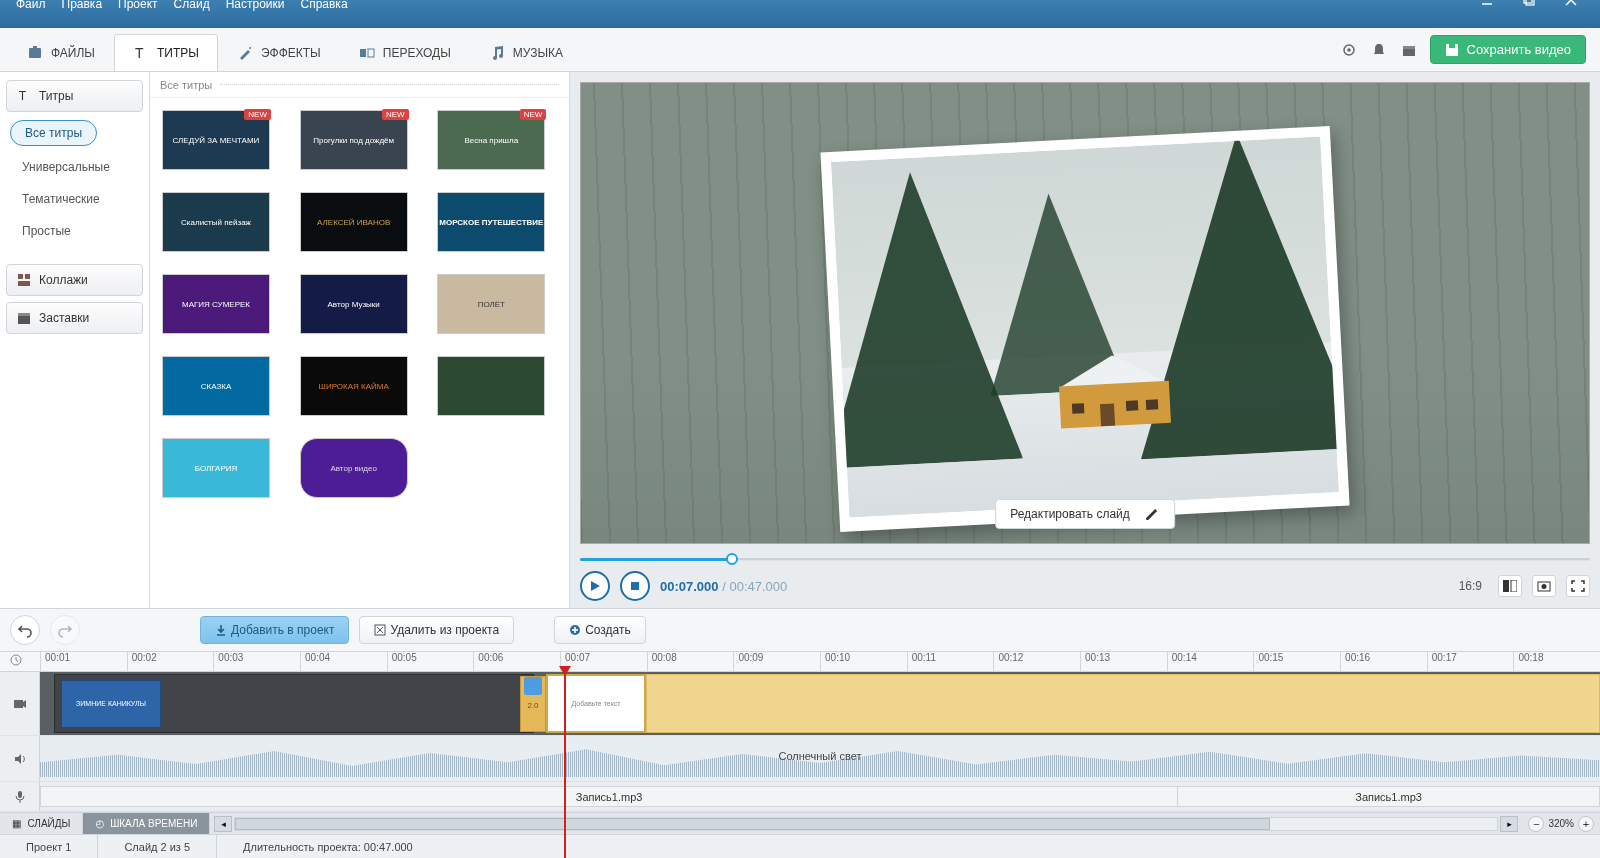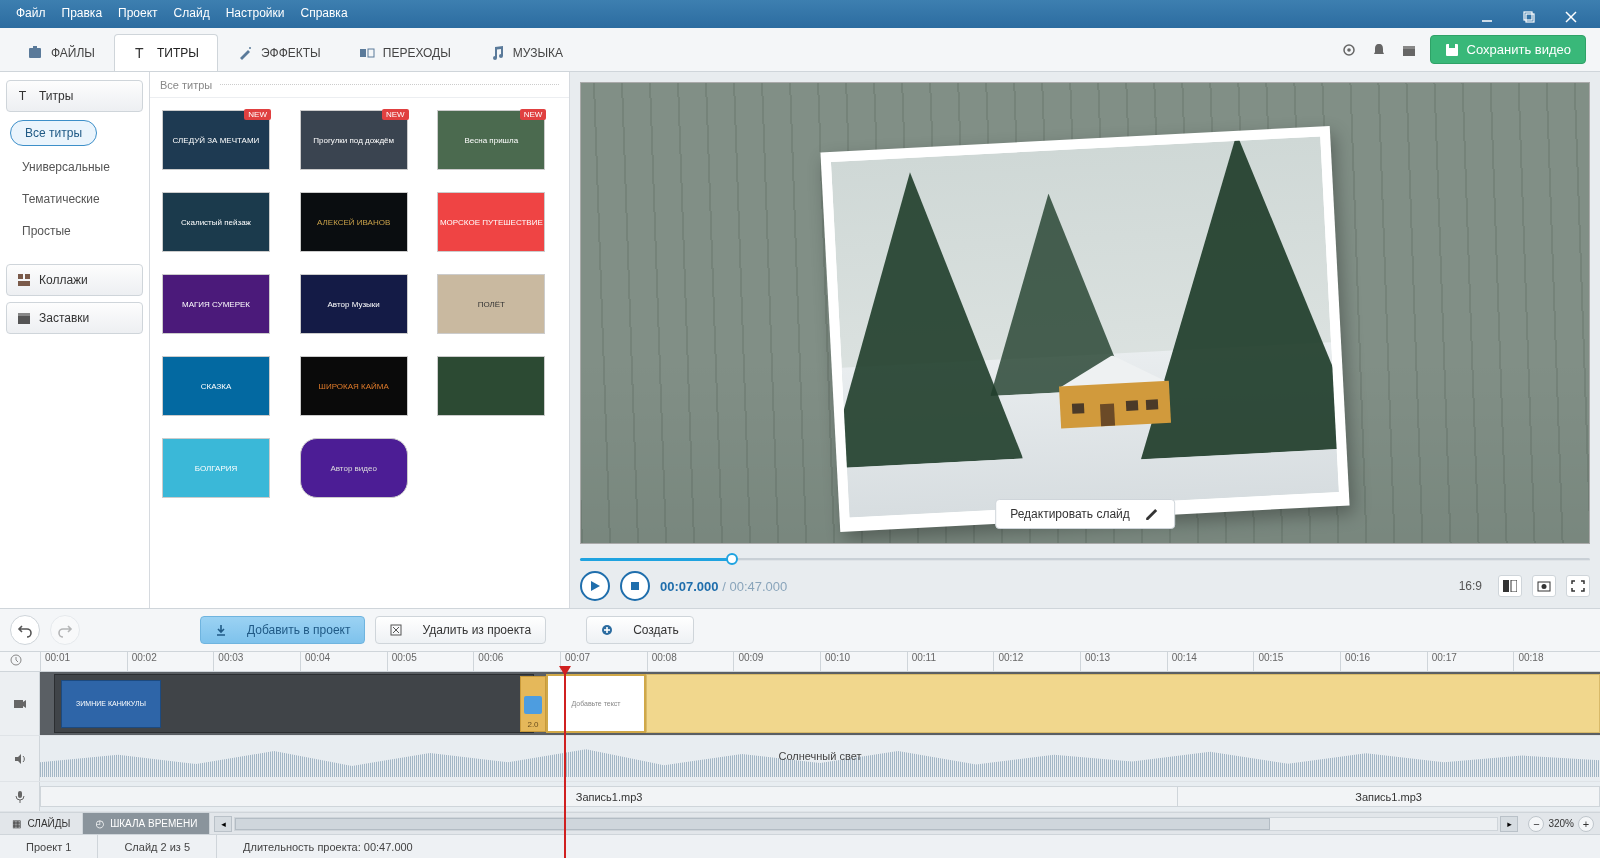--- a/index.html
+++ b/index.html
@@ -1,19 +1,19 @@
 <!DOCTYPE html>
 <html><head>
 <meta charset="utf-8">
 <style>
 * { box-sizing: border-box; margin: 0; padding: 0; font-family: "Segoe UI", Tahoma, sans-serif; }
 body { width: 1600px; height: 858px; background: #e8ecef; overflow: hidden; display: flex; flex-direction: column; }
 
 
-.menubar { height: 28px; background: linear-gradient(#3d7fb0,#2c6ca0); display: flex; align-items: flex-start; padding: 3px 8px; color: #fff; font-size: 12px; }
+.menubar { height: 28px; background: linear-gradient(#3d7fb0,#2c6ca0); display: flex; align-items: flex-end; padding: 14px 8px; color: #fff; font-size: 12px; }
 .menubar .menu-item { padding: 3px 8px; cursor: pointer; }
 .menubar .window-controls { margin-left: auto; display: flex; gap: 0; }
 .menubar .wc { width: 42px; height: 28px; display: flex; align-items: center; justify-content: center; cursor: pointer; }
 
 
 .toolbar { height: 44px; background: #f4f6f8; border-bottom: 1px solid #cfd5da; display: flex; align-items: stretch; padding: 0 8px 0 8px; }
 .toolbar .tab { padding: 0 18px; display: flex; align-items: center; gap: 8px; font-size: 12px; color: #444; cursor: pointer; border: 1px solid transparent; border-bottom: none; margin-top: 6px; border-radius: 4px 4px 0 0; }
 .toolbar .tab.active { background: #fff; border-color: #cfd5da; color: #222; }
 .toolbar .tab-icon { width: 16px; height: 16px; }
 .toolbar .spacer { flex: 1; }
@@ -72,36 +72,36 @@
 .play-btn, .stop-btn { width: 30px; height: 30px; border: 2px solid #1f6eac; border-radius: 50%; display: flex; align-items: center; justify-content: center; color: #1f6eac; cursor: pointer; background: #fff; }
 .timecode { font-size: 13px; color: #1f6eac; font-weight: 600; }
 .timecode .total { color: #8aa5bb; font-weight: 400; }
 .playback .spacer { flex: 1; }
 .aspect { font-size: 12px; color: #555; margin-right: 6px; }
 .mini-btn { width: 24px; height: 22px; border: 1px solid #cfd5da; background: #fff; border-radius: 3px; display: flex; align-items: center; justify-content: center; cursor: pointer; color: #333; font-size: 12px; }
 
 
 .actionbar { height: 44px; background: #f4f6f8; border-top: 1px solid #cfd5da; border-bottom: 1px solid #cfd5da; display: flex; align-items: center; padding: 0 10px; gap: 10px; }
 .round-btn { width: 30px; height: 30px; border: 1px solid #cfd5da; background: #fff; border-radius: 50%; display: flex; align-items: center; justify-content: center; cursor: pointer; color: #555; }
-.pill-btn { height: 28px; padding: 0 14px; border: 1px solid #cfd5da; background: linear-gradient(#fff,#eef1f4); border-radius: 4px; display: flex; align-items: center; gap: 20px; font-size: 12px; cursor: pointer; color: #333; }
+.pill-btn { height: 28px; padding: 0 14px; border: 1px solid #cfd5da; background: linear-gradient(#fff,#eef1f4); border-radius: 4px; display: flex; align-items: center; gap: 4px; font-size: 12px; cursor: pointer; color: #333; }
 .pill-btn.primary { background: linear-gradient(#9bd2f3,#7ec2ec); border-color: #6fb4df; color: #205a86; }
 
 
 .timeline { background: #f4f6f8; display: flex; flex-direction: column; }
 .ruler { height: 20px; position: relative; border-bottom: 1px solid #cfd5da; padding-left: 40px; display: flex; font-size: 10px; color: #666; }
 .ruler .tick { flex: 1; border-left: 1px solid #cfd5da; padding-left: 4px; display: flex; align-items: flex-start; }
 .track { display: flex; align-items: stretch; border-bottom: 1px solid #dfe3e7; }
 .track .head { width: 40px; display: flex; align-items: center; justify-content: center; color: #666; border-right: 1px solid #cfd5da; background: #eceff2; }
 .track .body { flex: 1; position: relative; }
 .video-track { height: 64px; }
 .video-track .body { background: #5a5f64; }
 .clip { position: absolute; top: 2px; bottom: 2px; border: 1px solid #999; background: #ddd; display: flex; align-items: center; justify-content: center; font-size: 9px; }
 .clip1 { left: 14px; width: 480px; background: #404448; border-color: #2b2e31; }
 .clip1 .inner { margin: 4px 6px; width: 100px; height: 48px; background: #2e65a8; border: 1px solid #1c4a80; display: flex; align-items: center; justify-content: center; color: #fff; font-size: 7px; }
-.trans { position: absolute; left: 480px; top: 4px; width: 26px; height: 56px; background: #e5b85a; border: 1px solid #c99a3a; font-size: 8px; text-align: center; display: flex; flex-direction: column; align-items: center; justify-content: flex-end; padding-bottom: 2px; color: #6b4f1e; }
+.trans { position: absolute; left: 480px; top: 4px; width: 26px; height: 56px; background: #e5b85a; border: 1px solid #c99a3a; font-size: 8px; text-align: center; display: flex; flex-direction: column; align-items: center; padding-bottom: 2px; color: #6b4f1e; }
 .trans .ticon { width: 18px; height: 18px; background: #4d9de0; border-radius: 2px; margin-bottom: 6px; }
 .clip2 { left: 506px; width: 100px; background: #fff; border: 2px solid #d0a848; }
 .yellow-area { left: 606px; right: 0; background: #f1d78d; border: 1px solid #d8ba6a; }
 .playhead { position: absolute; top: 0; left: 564px; width: 2px; background: #d02020; height: 188px; pointer-events: none; z-index: 5; }
 .playhead::before { content: ""; position: absolute; top: -6px; left: -5px; width: 12px; height: 10px; background: #d02020; clip-path: polygon(0 0,100% 0,50% 100%); }
 
 .audio-track { height: 46px; }
 .audio-track .body { background: #e8edf1; position: relative; }
 .wave { position: absolute; inset: 4px 0; background:
   repeating-linear-gradient(90deg, #6a8aa3 0 1px, transparent 1px 2px);
@@ -282,21 +282,21 @@
     <div class="gallery-header">
       <span>Все титры</span>
       <div class="line"></div>
     </div>
     <div class="gallery" id="gallery">
         <div class="thumb" style="background: rgb(30, 58, 82); color: rgb(255, 255, 255);">СЛЕДУЙ ЗА МЕЧТАМИ<div class="badge">NEW</div></div>
         <div class="thumb" style="background: rgb(58, 68, 80); color: rgb(255, 255, 255);">Прогулки под дождём<div class="badge">NEW</div></div>
         <div class="thumb" style="background: rgb(75, 106, 79); color: rgb(255, 255, 255);">Весна пришла<div class="badge">NEW</div></div>
         <div class="thumb" style="background: rgb(27, 58, 76); color: rgb(255, 255, 255);">Скалистый пейзаж</div>
         <div class="thumb" style="background: rgb(10, 13, 16); color: rgb(201, 161, 74);">АЛЕКСЕЙ ИВАНОВ</div>
-        <div class="thumb" style="background: #ef4444; color: rgb(255, 255, 255);">МОРСКОЕ ПУТЕШЕСТВИЕ</div>
+        <div class="thumb" style="background: #0c4a6e; color: rgb(255, 255, 255); font-weight: bold;">МОРСКОЕ ПУТЕШЕСТВИЕ</div>
         <div class="thumb" style="background: rgb(75, 26, 122); color: rgb(255, 255, 255);">МАГИЯ СУМЕРЕК</div>
         <div class="thumb" style="background: rgb(20, 27, 70); color: rgb(255, 255, 255);">Автор Музыки</div>
         <div class="thumb" style="background: rgb(201, 185, 160); color: rgb(51, 51, 51);">ПОЛЁТ</div>
         <div class="thumb" style="background: #0369a1; color: rgb(255, 255, 255);">СКАЗКА</div>
         <div class="thumb" style="background: rgb(10, 10, 10); color: rgb(224, 123, 42);">ШИРОКАЯ КАЙМА</div>
         <div class="thumb" style="background: rgb(44, 74, 51); color: rgb(255, 255, 255);"></div>
         <div class="thumb" style="background: rgb(58, 184, 216); color: rgb(255, 255, 255);">БОЛГАРИЯ</div>
         <div class="thumb" style="background: #4c1d95; color: rgb(221, 221, 221); border-radius: 17px;">Автор видео</div>
       </div>
   </div>

